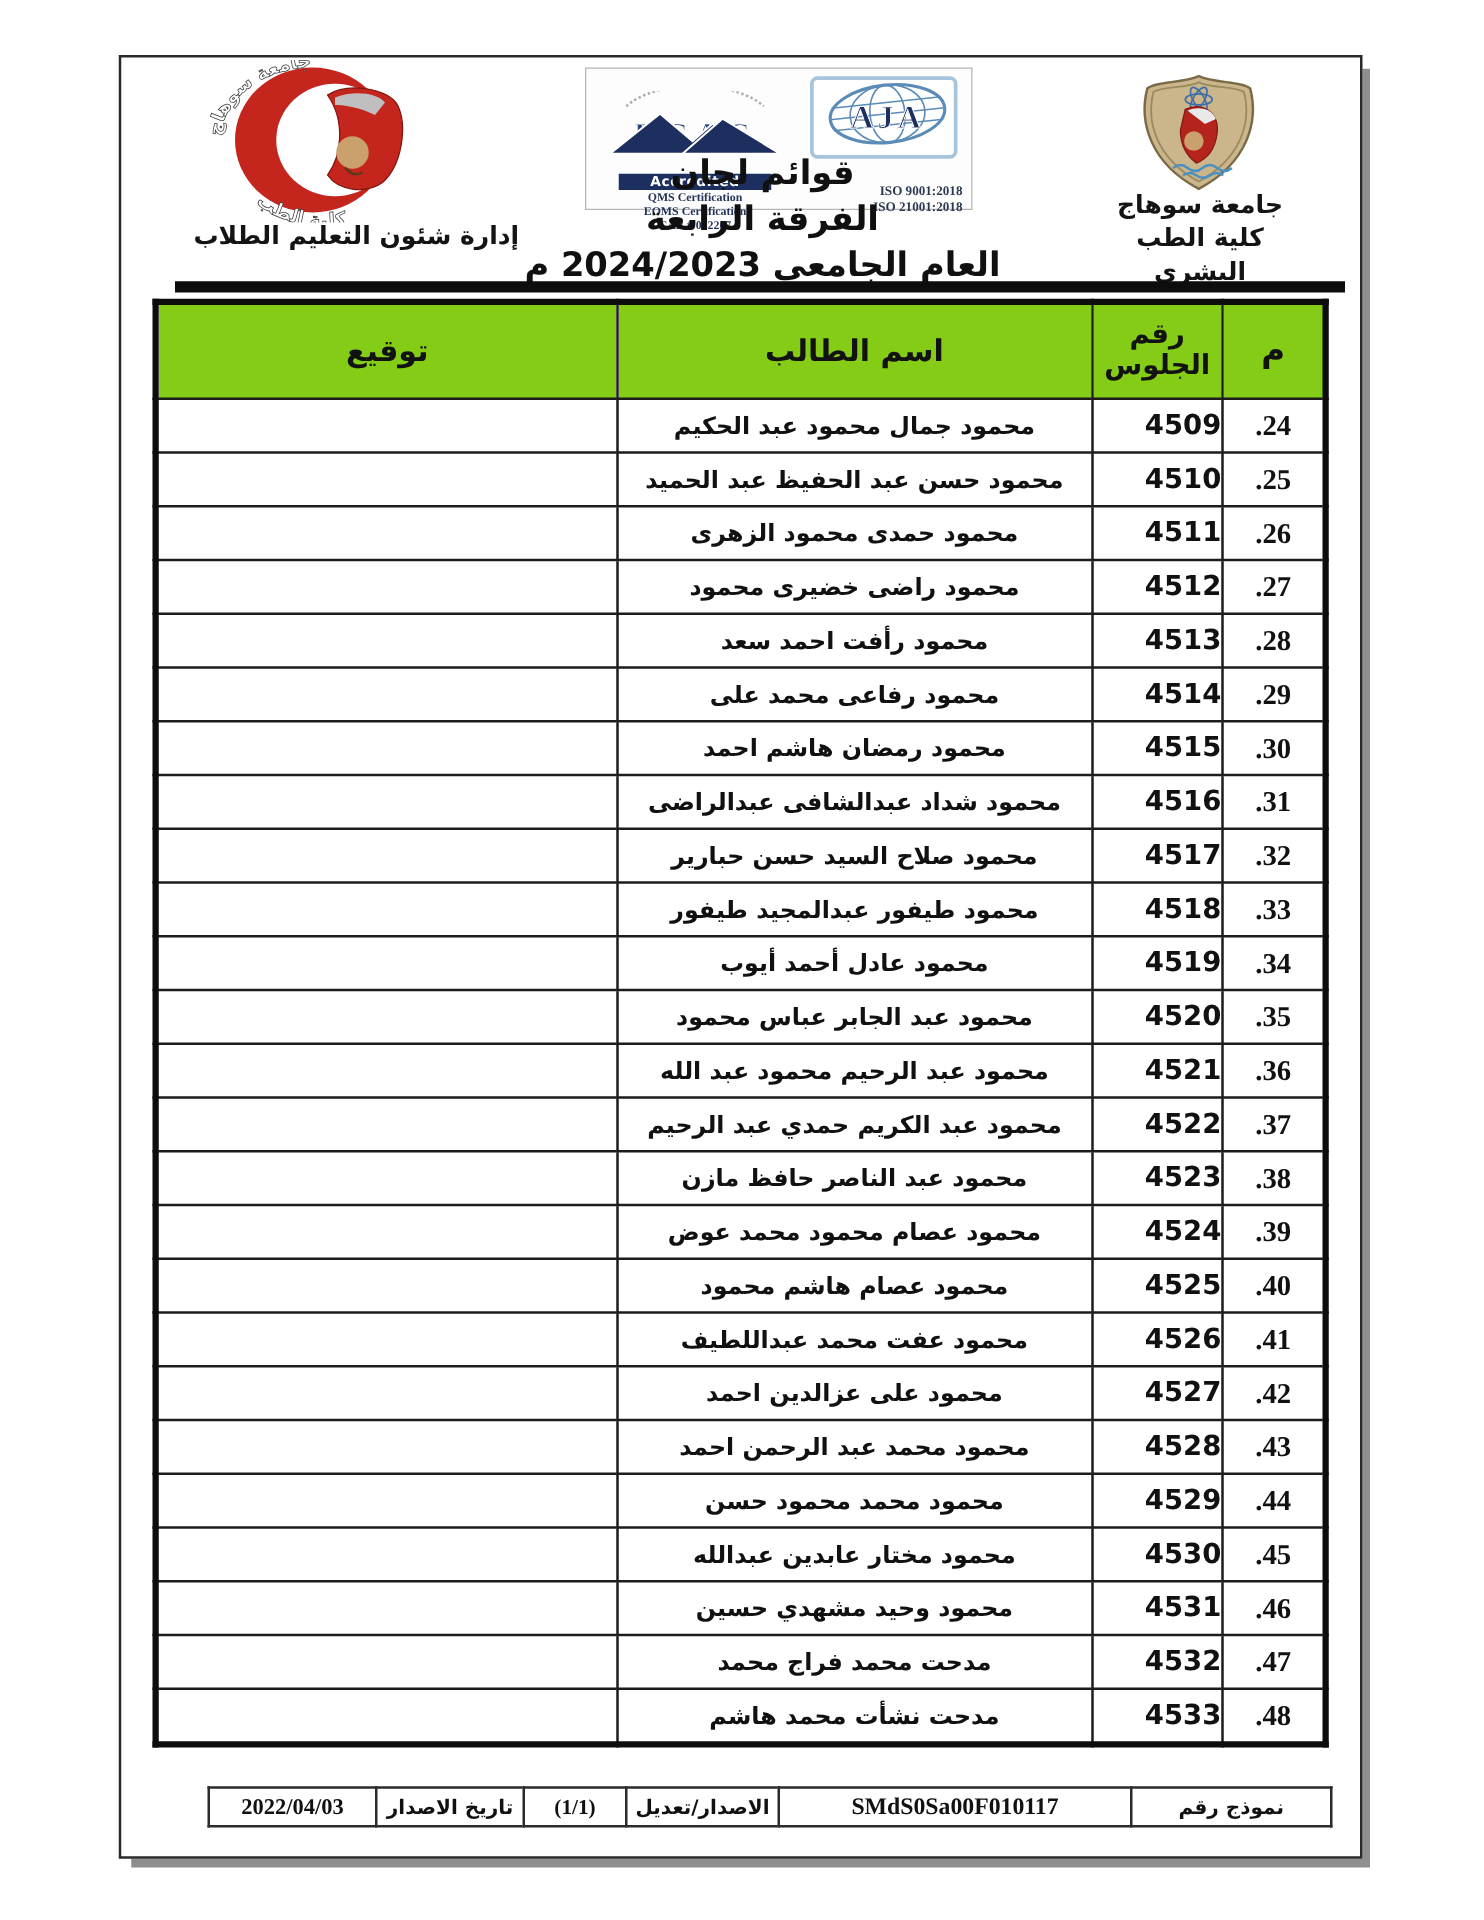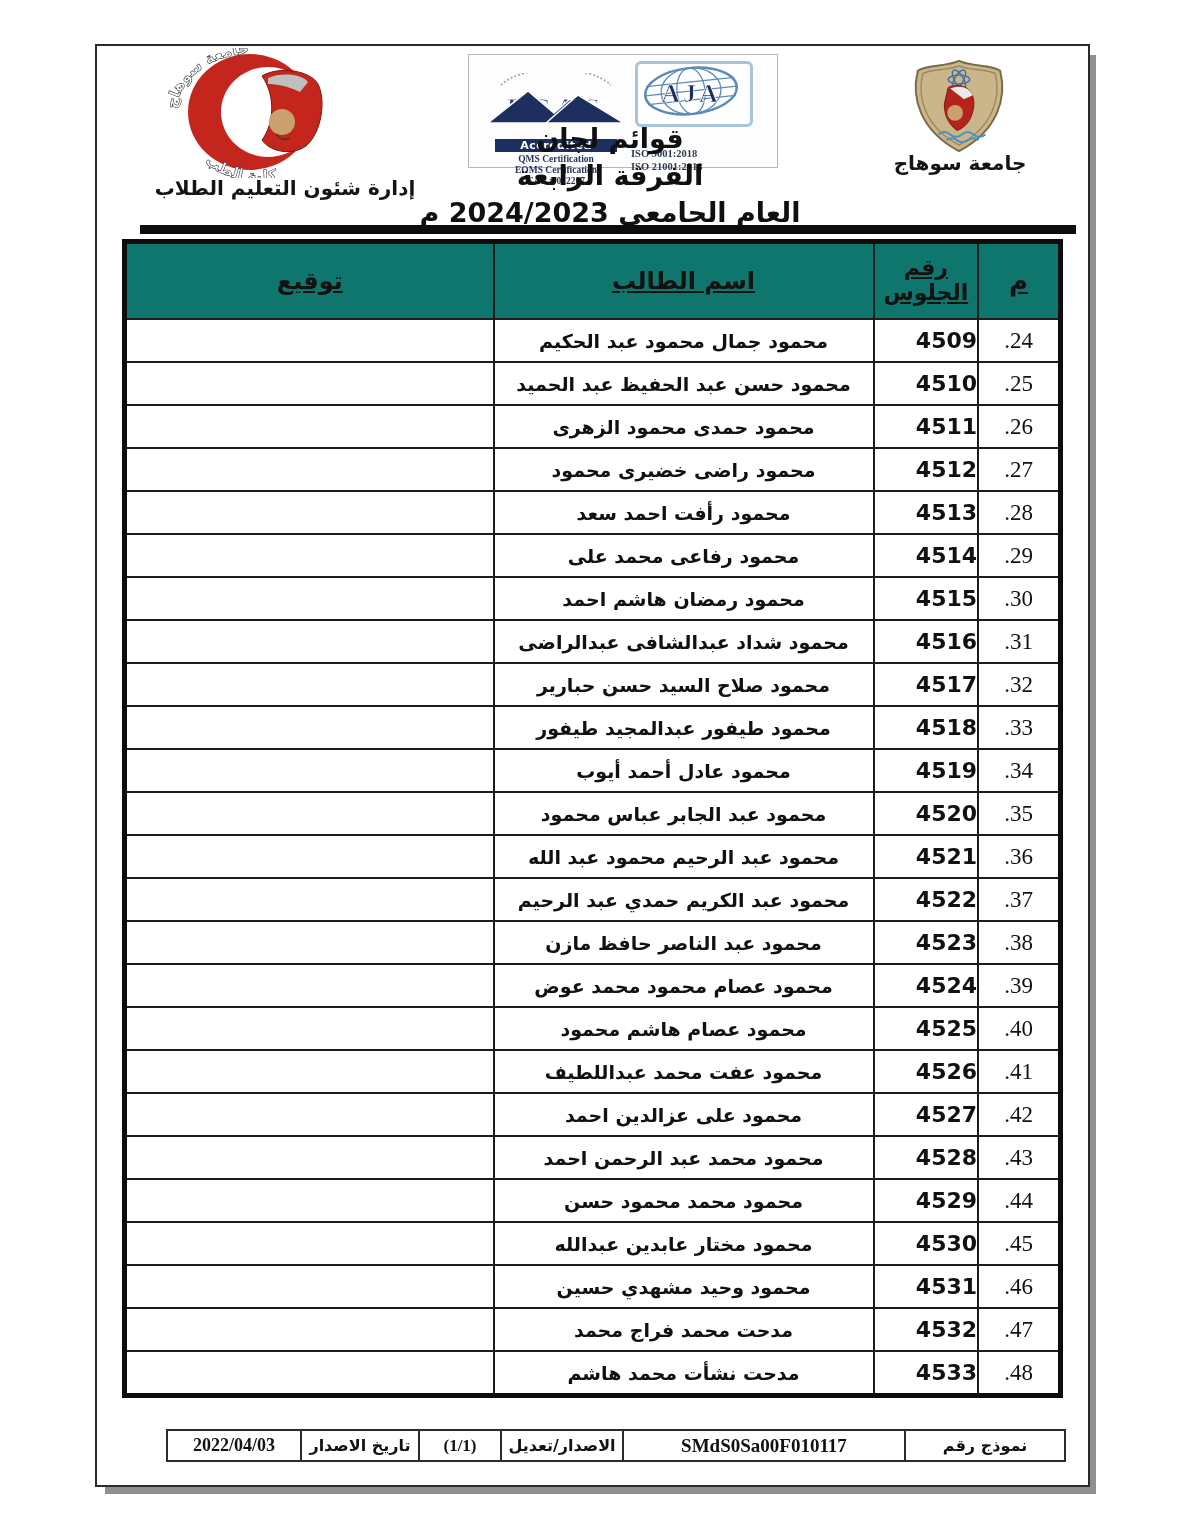--- a/index.html
+++ b/index.html
@@ -20,43 +20,43 @@
   .dept-caption{left:150px;top:176px;width:270px;font-size:20px;}
   .uni-caption{left:870px;top:150px;width:180px;font-size:20px;line-height:1.35;}
   
   .titles{left:380px;top:120px;width:460px;text-align:center;direction:rtl;}
   .titles div{font-size:27px;font-weight:bold;line-height:37px;color:#101010;}
   
   .cert-box{left:468px;top:54px;width:308px;height:112px;border:1px solid #b5b5b5;background:#fdfdfd;}
   .egac{position:absolute;left:4px;top:18px;width:166px;height:108px;text-align:center;}
   .egac-band{margin:0 auto;width:122px;background:#1d2f5e;color:#fff;font-size:11px;font-weight:bold;line-height:13px;letter-spacing:.5px;}
   .egac-lines{font-size:9.5px;font-weight:bold;color:#26335c;line-height:11px;margin-top:2px;font-family:"Liberation Serif",serif;}
-  .aja{position:absolute;left:162px;top:6px;width:126px;text-align:left;}
+  .aja{position:absolute;left:175px;top:6px;width:126px;text-align:right;}
   .aja-frame{margin:0 auto;width:112px;height:60px;border:3px solid #a6c4dc;border-radius:6px;background:#fff;}
   .iso-lines{font-size:10.5px;font-weight:bold;color:#2c3a52;line-height:13px;margin-top:20px;font-family:"Liberation Serif",serif;}
   
   .top-bar{left:140px;top:225px;width:936px;height:9px;background:#0d0d0d;}
   
   table.main{
     left:122px;top:239px;width:941px;
     border-collapse:collapse;table-layout:fixed;
     border:5px solid #0d0d0d;direction:rtl;
   }
   table.main th,table.main td{border:2px solid #1c1c1c;overflow:hidden;}
-  table.main th{background:#0f766e;height:72px;font-weight:bold;color:#121212;text-decoration:underline;}
+  table.main th{background:#84cc16;height:72px;font-weight:bold;color:#121212;}
   .col-idx{width:82px;}
   .col-seat{width:104px;}
   .col-name{width:378px;}
   .col-sign{width:367px;}
   th.h-idx{font-size:26px;}
   th.h-seat{font-size:22px;line-height:1.12;}
   th.h-name{font-size:24px;}
   th.h-sign{font-size:24px;}
   table.main td{height:41px;padding:0;}
-  td.c-idx{font-family:"Liberation Serif","DejaVu Serif",serif;font-size:23px;font-weight:normal;text-align:center;margin-left:44px;}
+  td.c-idx{font-family:"Liberation Serif","DejaVu Serif",serif;font-size:23px;font-weight:bold;text-align:center;margin-left:44px;}
   td.c-seat{font-size:22px;font-weight:bold;}
   td.c-name{font-size:19px;font-weight:bold;text-align:center;white-space:nowrap;}
   
   table.footer{
     left:166px;top:1429px;width:898px;height:33px;
     border-collapse:collapse;table-layout:fixed;direction:rtl;
     border:2px solid #2b2b2b;
   }
   table.footer td{border:2px solid #2b2b2b;font-weight:bold;text-align:center;padding:0 6px;white-space:nowrap;overflow:hidden;}
   td.f-label{font-size:16px;}
@@ -138,20 +138,21 @@
     <ellipse cx="55" cy="22" rx="11" ry="4.5" transform="rotate(-60 55 22)"></ellipse>
   </g>
   <path d="M44,30 C58,24 72,32 70,50 C68,64 61,71 53,74 C45,68 40,60 40,47 Z" fill="#b5241c" stroke="#801710" stroke-width="1"></path>
   <path d="M46,31 C56,27 66,30 69,38 L60,42 C54,37 49,34 46,31 Z" fill="#e9e9e9"></path>
   <circle cx="51" cy="56" r="8" fill="#c9a06e"></circle>
   <path d="M34,78 q6,-5 12,0 t12,0 t12,0 t12,0" stroke="#4a90c0" stroke-width="2" fill="none"></path>
   <path d="M42,84 q6,-4 11,0 t11,0 t11,0" stroke="#4a90c0" stroke-width="2" fill="none"></path>
 </svg>
 <div class="abs caption uni-caption">
   <div>جامعة سوهاج</div>
+  <div>كلية الطب البشرى</div>
 </div>
 
 <div class="abs top-bar"></div>
 
 <table class="abs main">
   <colgroup>
       <col class="col-idx">
       <col class="col-seat">
       <col class="col-name">
       <col class="col-sign">

